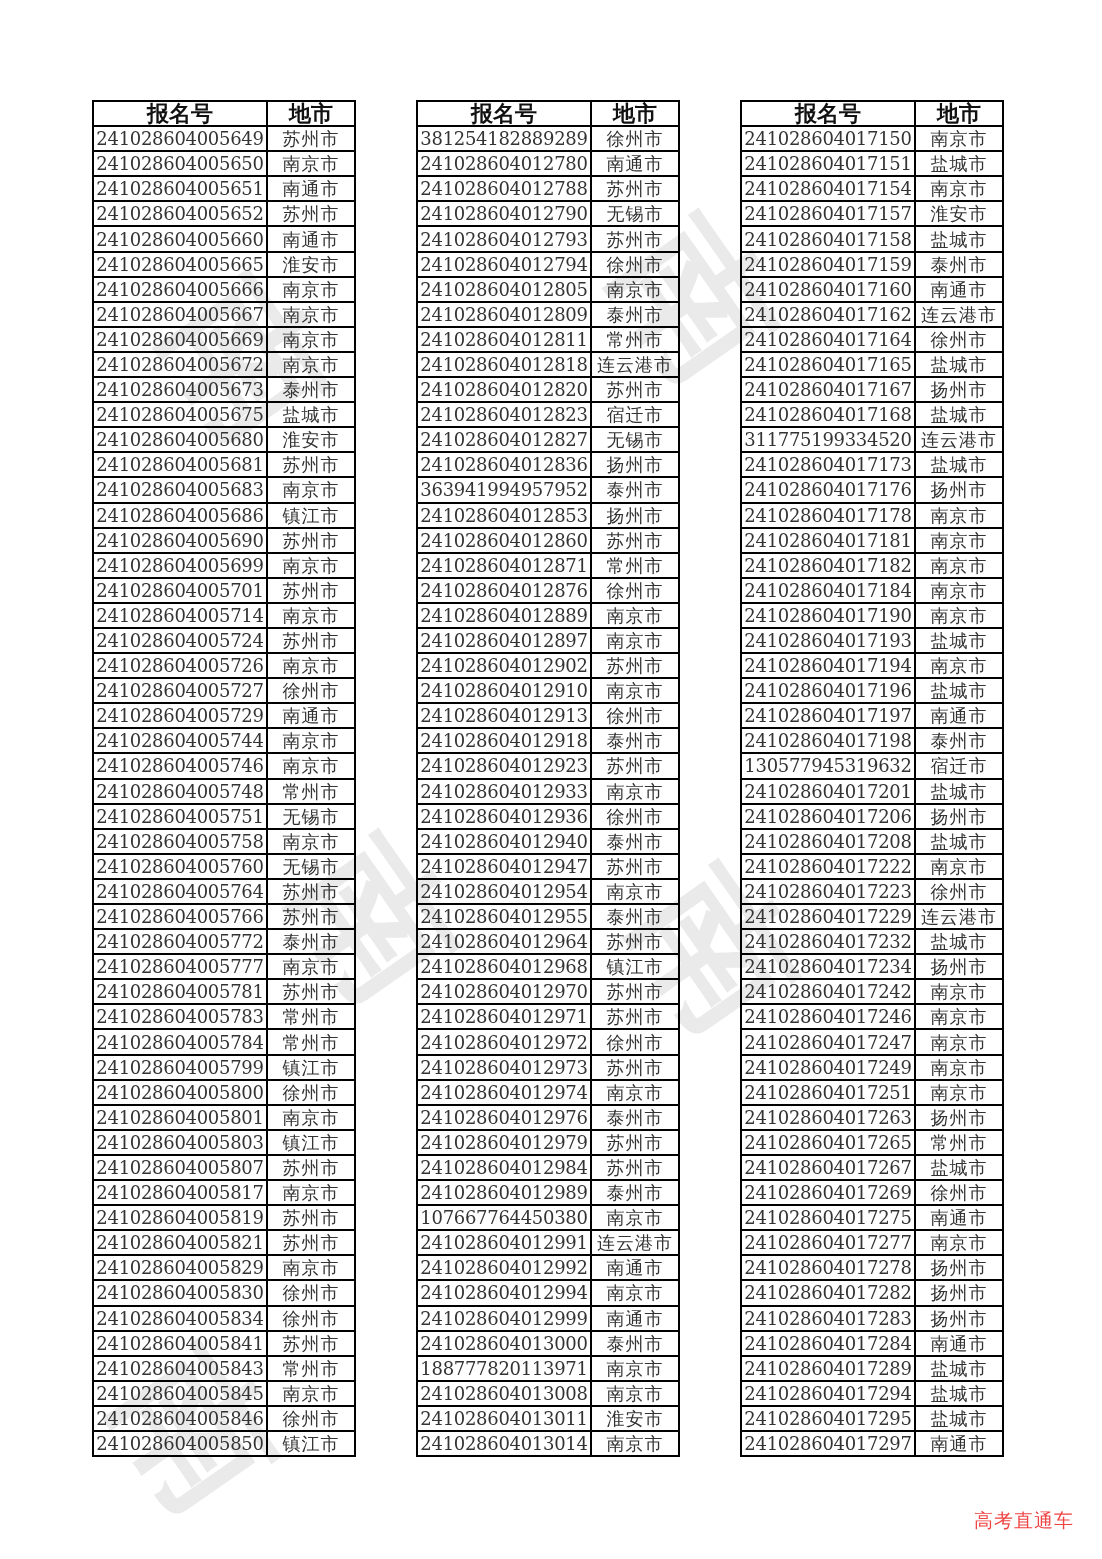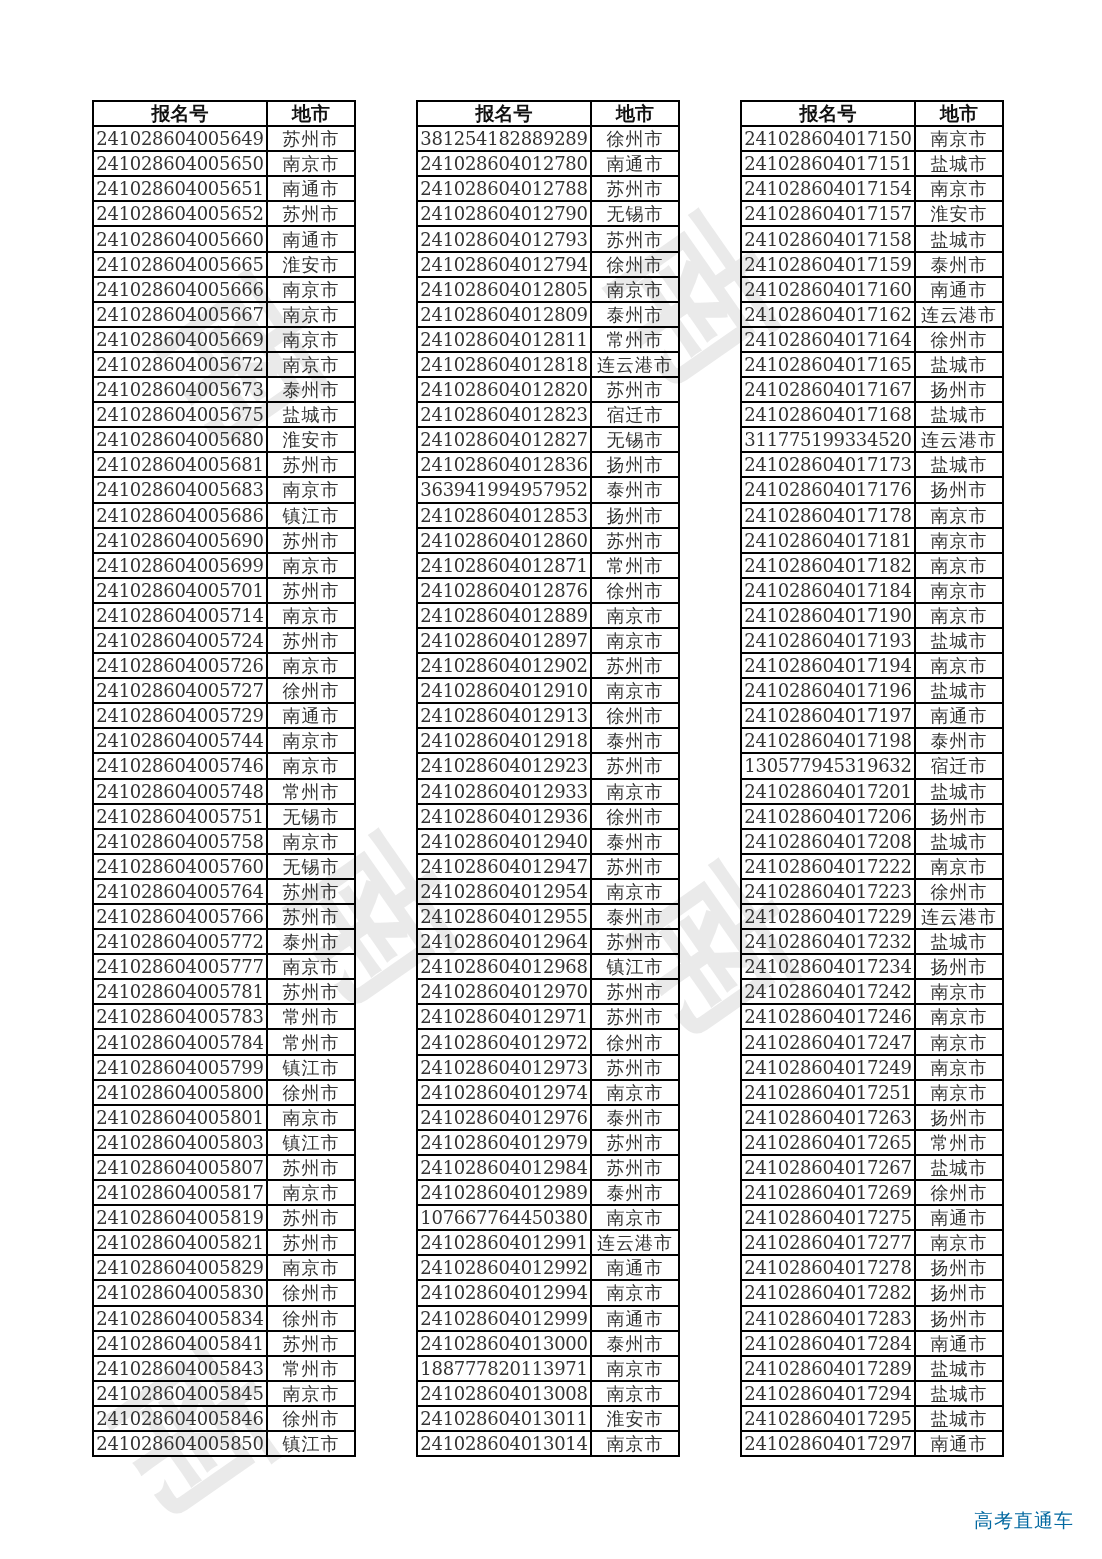--- a/index.html
+++ b/index.html
@@ -1,27 +1,27 @@
 <!DOCTYPE html>
 <html><head>
   <meta charset="utf-8">
   <style>
     html, body { margin: 0; padding: 0; background: #ffffff; }
     body { width: 1102px; height: 1559px; position: relative; overflow: hidden; font-family: "DejaVu Serif", "Liberation Serif", serif; }
     .tbl { position: absolute; top: 100px; border-collapse: collapse; table-layout: fixed; }
     .tbl td, .tbl th { border: 2px solid #000; padding: 0; height: 23.1px; line-height: 23px; text-align: center; white-space: nowrap; overflow: hidden; }
-    .tbl th { font-family: "DejaVu Sans", "Liberation Sans", sans-serif; font-weight: bold; font-size: 19px; color: #111; }
+    .tbl th { font-family: "DejaVu Sans", "Liberation Sans", sans-serif; font-weight: bold; font-size: 22px; color: #111; }
     .tbl td { font-size: 18px; color: #333; letter-spacing: -0.3px; }
     .tbl td.city { font-family: "DejaVu Sans", "Liberation Sans", sans-serif; font-size: 18px; letter-spacing: 1px; }
     .col-id { width: 174px; }
     .col-city { width: 88px; }
     #t1 { left: 92px; }
     #t2 { left: 416px; }
     #t3 { left: 740px; }
-    .footer { position: absolute; right: 28px; top: 1508px; font-family: "DejaVu Sans", "Liberation Sans", sans-serif; font-size: 19px; color: #0369a1; letter-spacing: 1px; }
+    .footer { position: absolute; right: 28px; top: 1508px; font-family: "DejaVu Sans", "Liberation Sans", sans-serif; font-size: 19px; color: #ef4444; letter-spacing: 1px; }
     .wm { position: absolute; color: rgba(160,160,160,0.22); font-family: "DejaVu Sans", sans-serif; font-size: 150px; font-weight: bold; transform: rotate(55deg); pointer-events: none; white-space: nowrap; }
   </style>
 </head>
 <body>
 
 <div class="wm" style="left:170px; top:260px;">南</div>
 <div class="wm" style="left:620px; top:200px;">南</div>
 <div class="wm" style="left:300px; top:820px;">南</div>
 <div class="wm" style="left:640px; top:850px;">南</div>
 <div class="wm" style="left:120px; top:1330px;">南</div>

